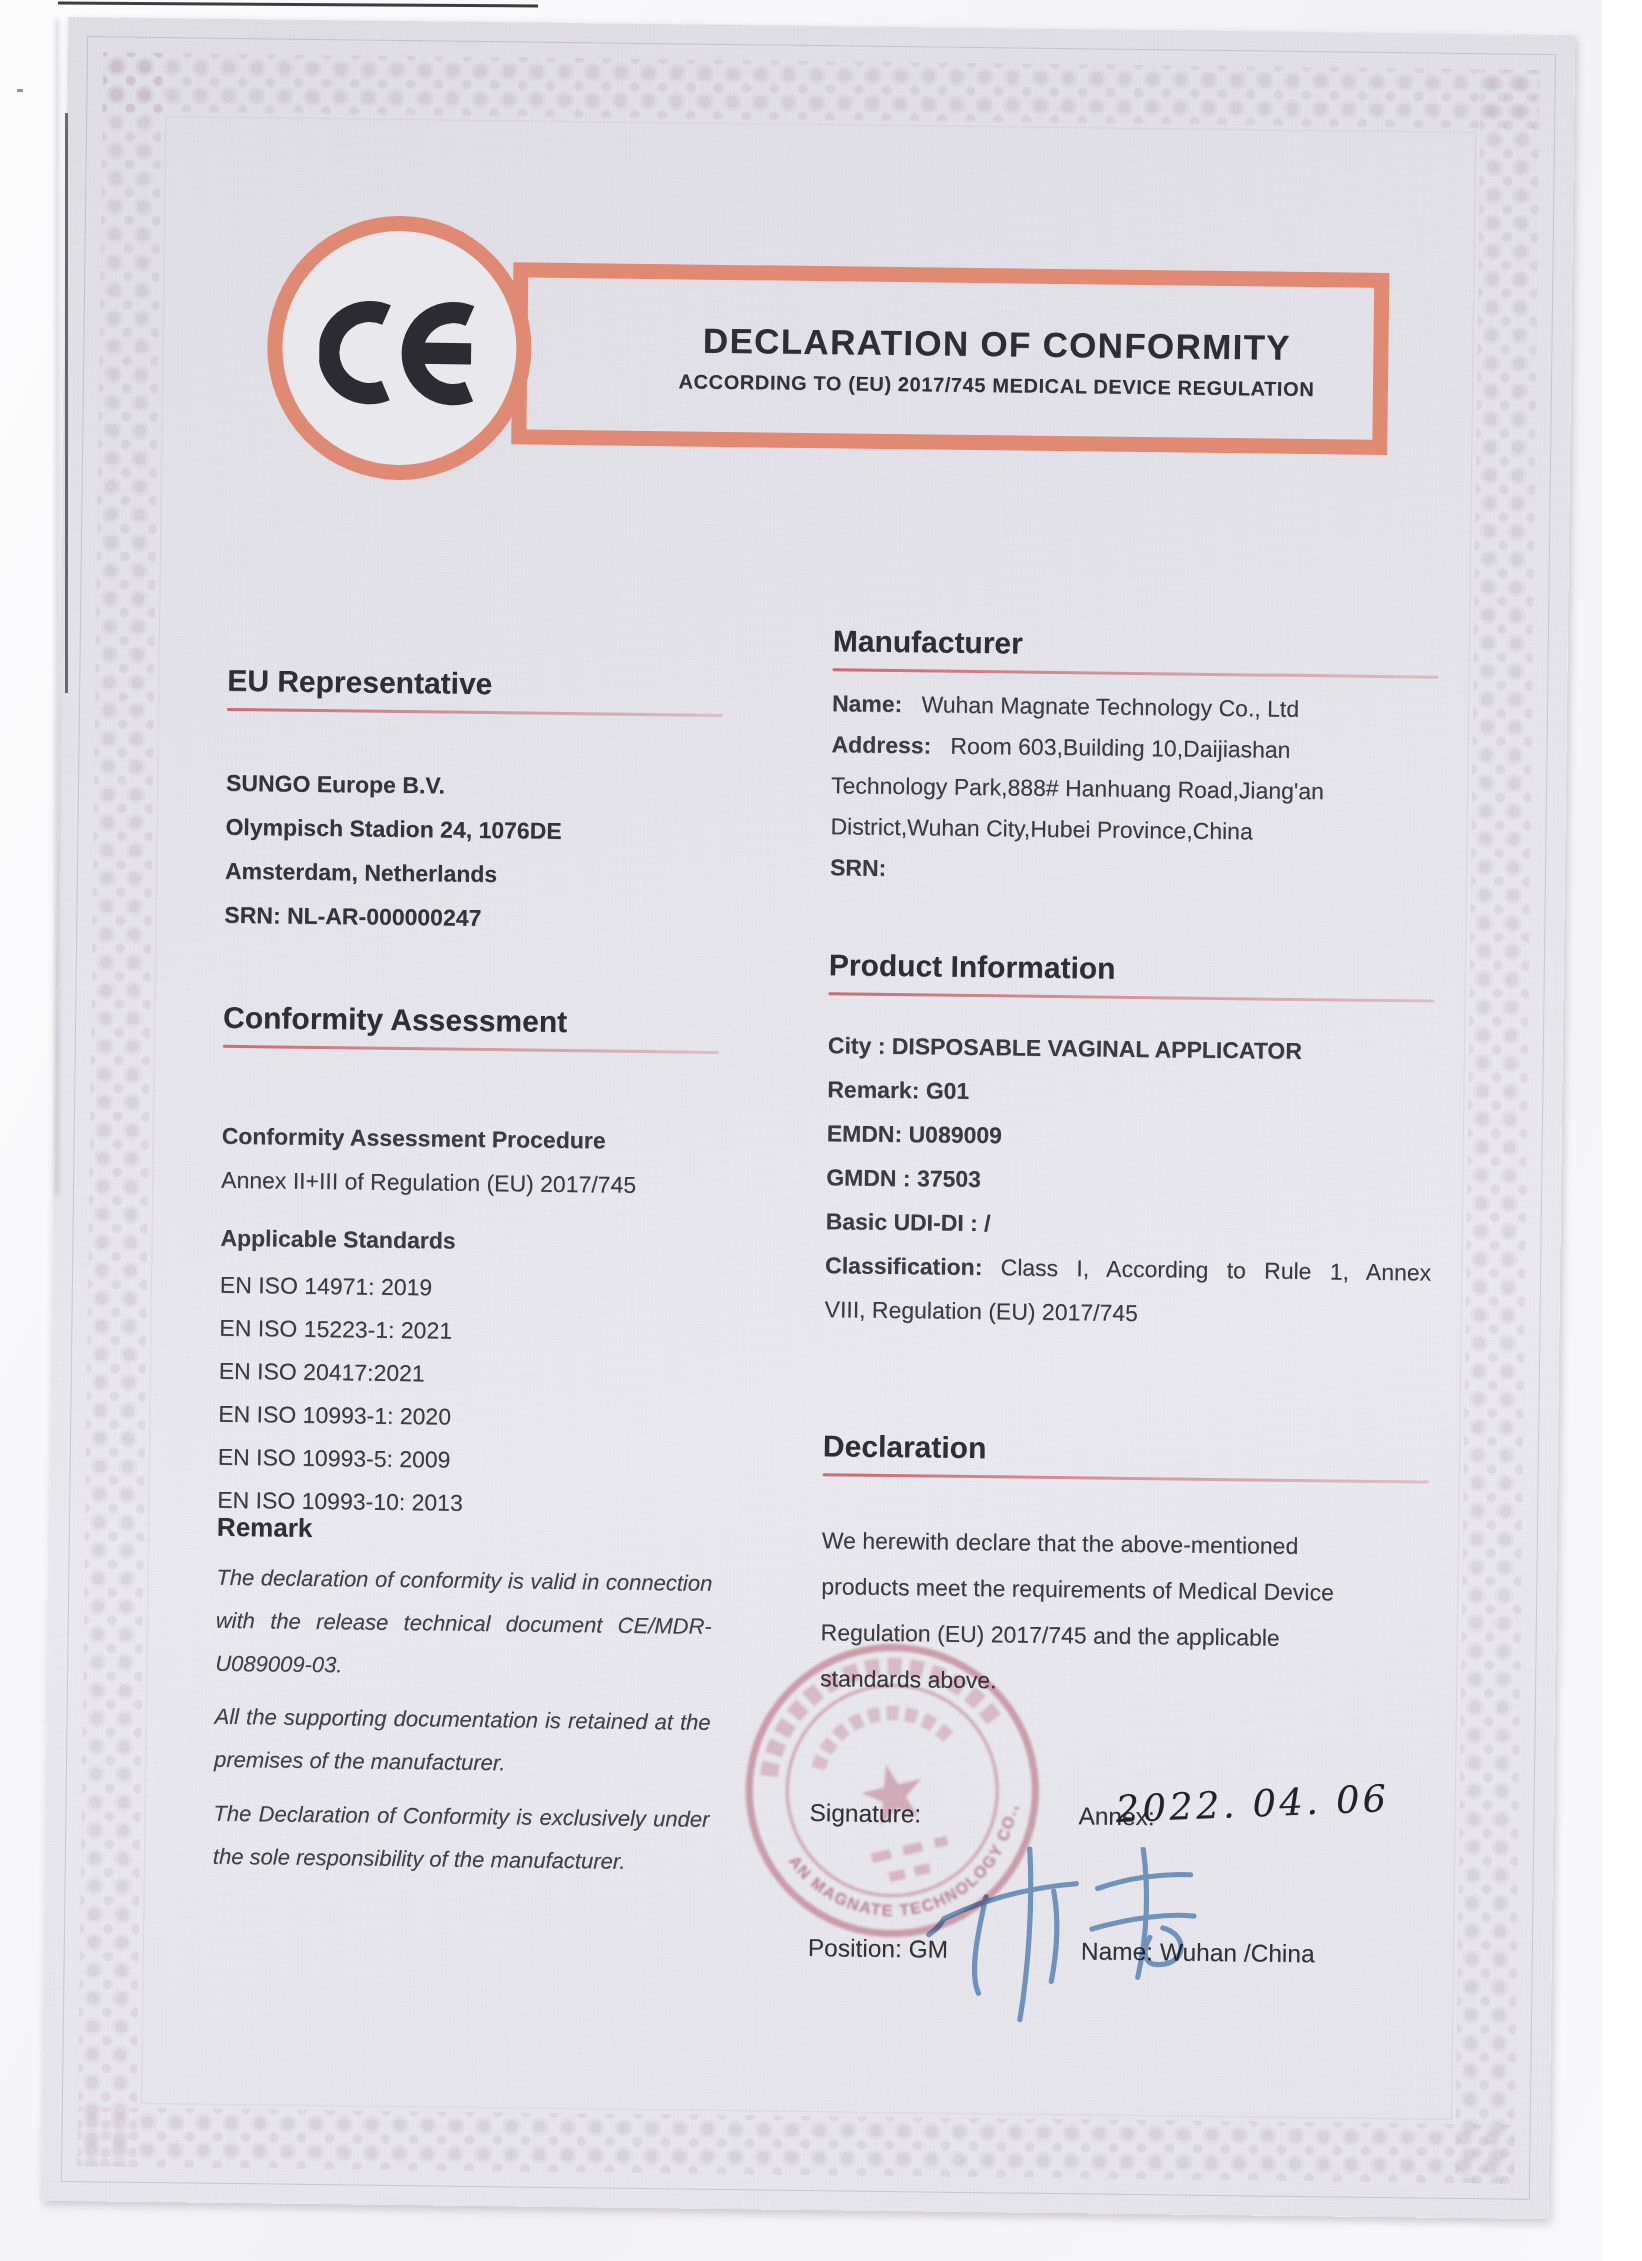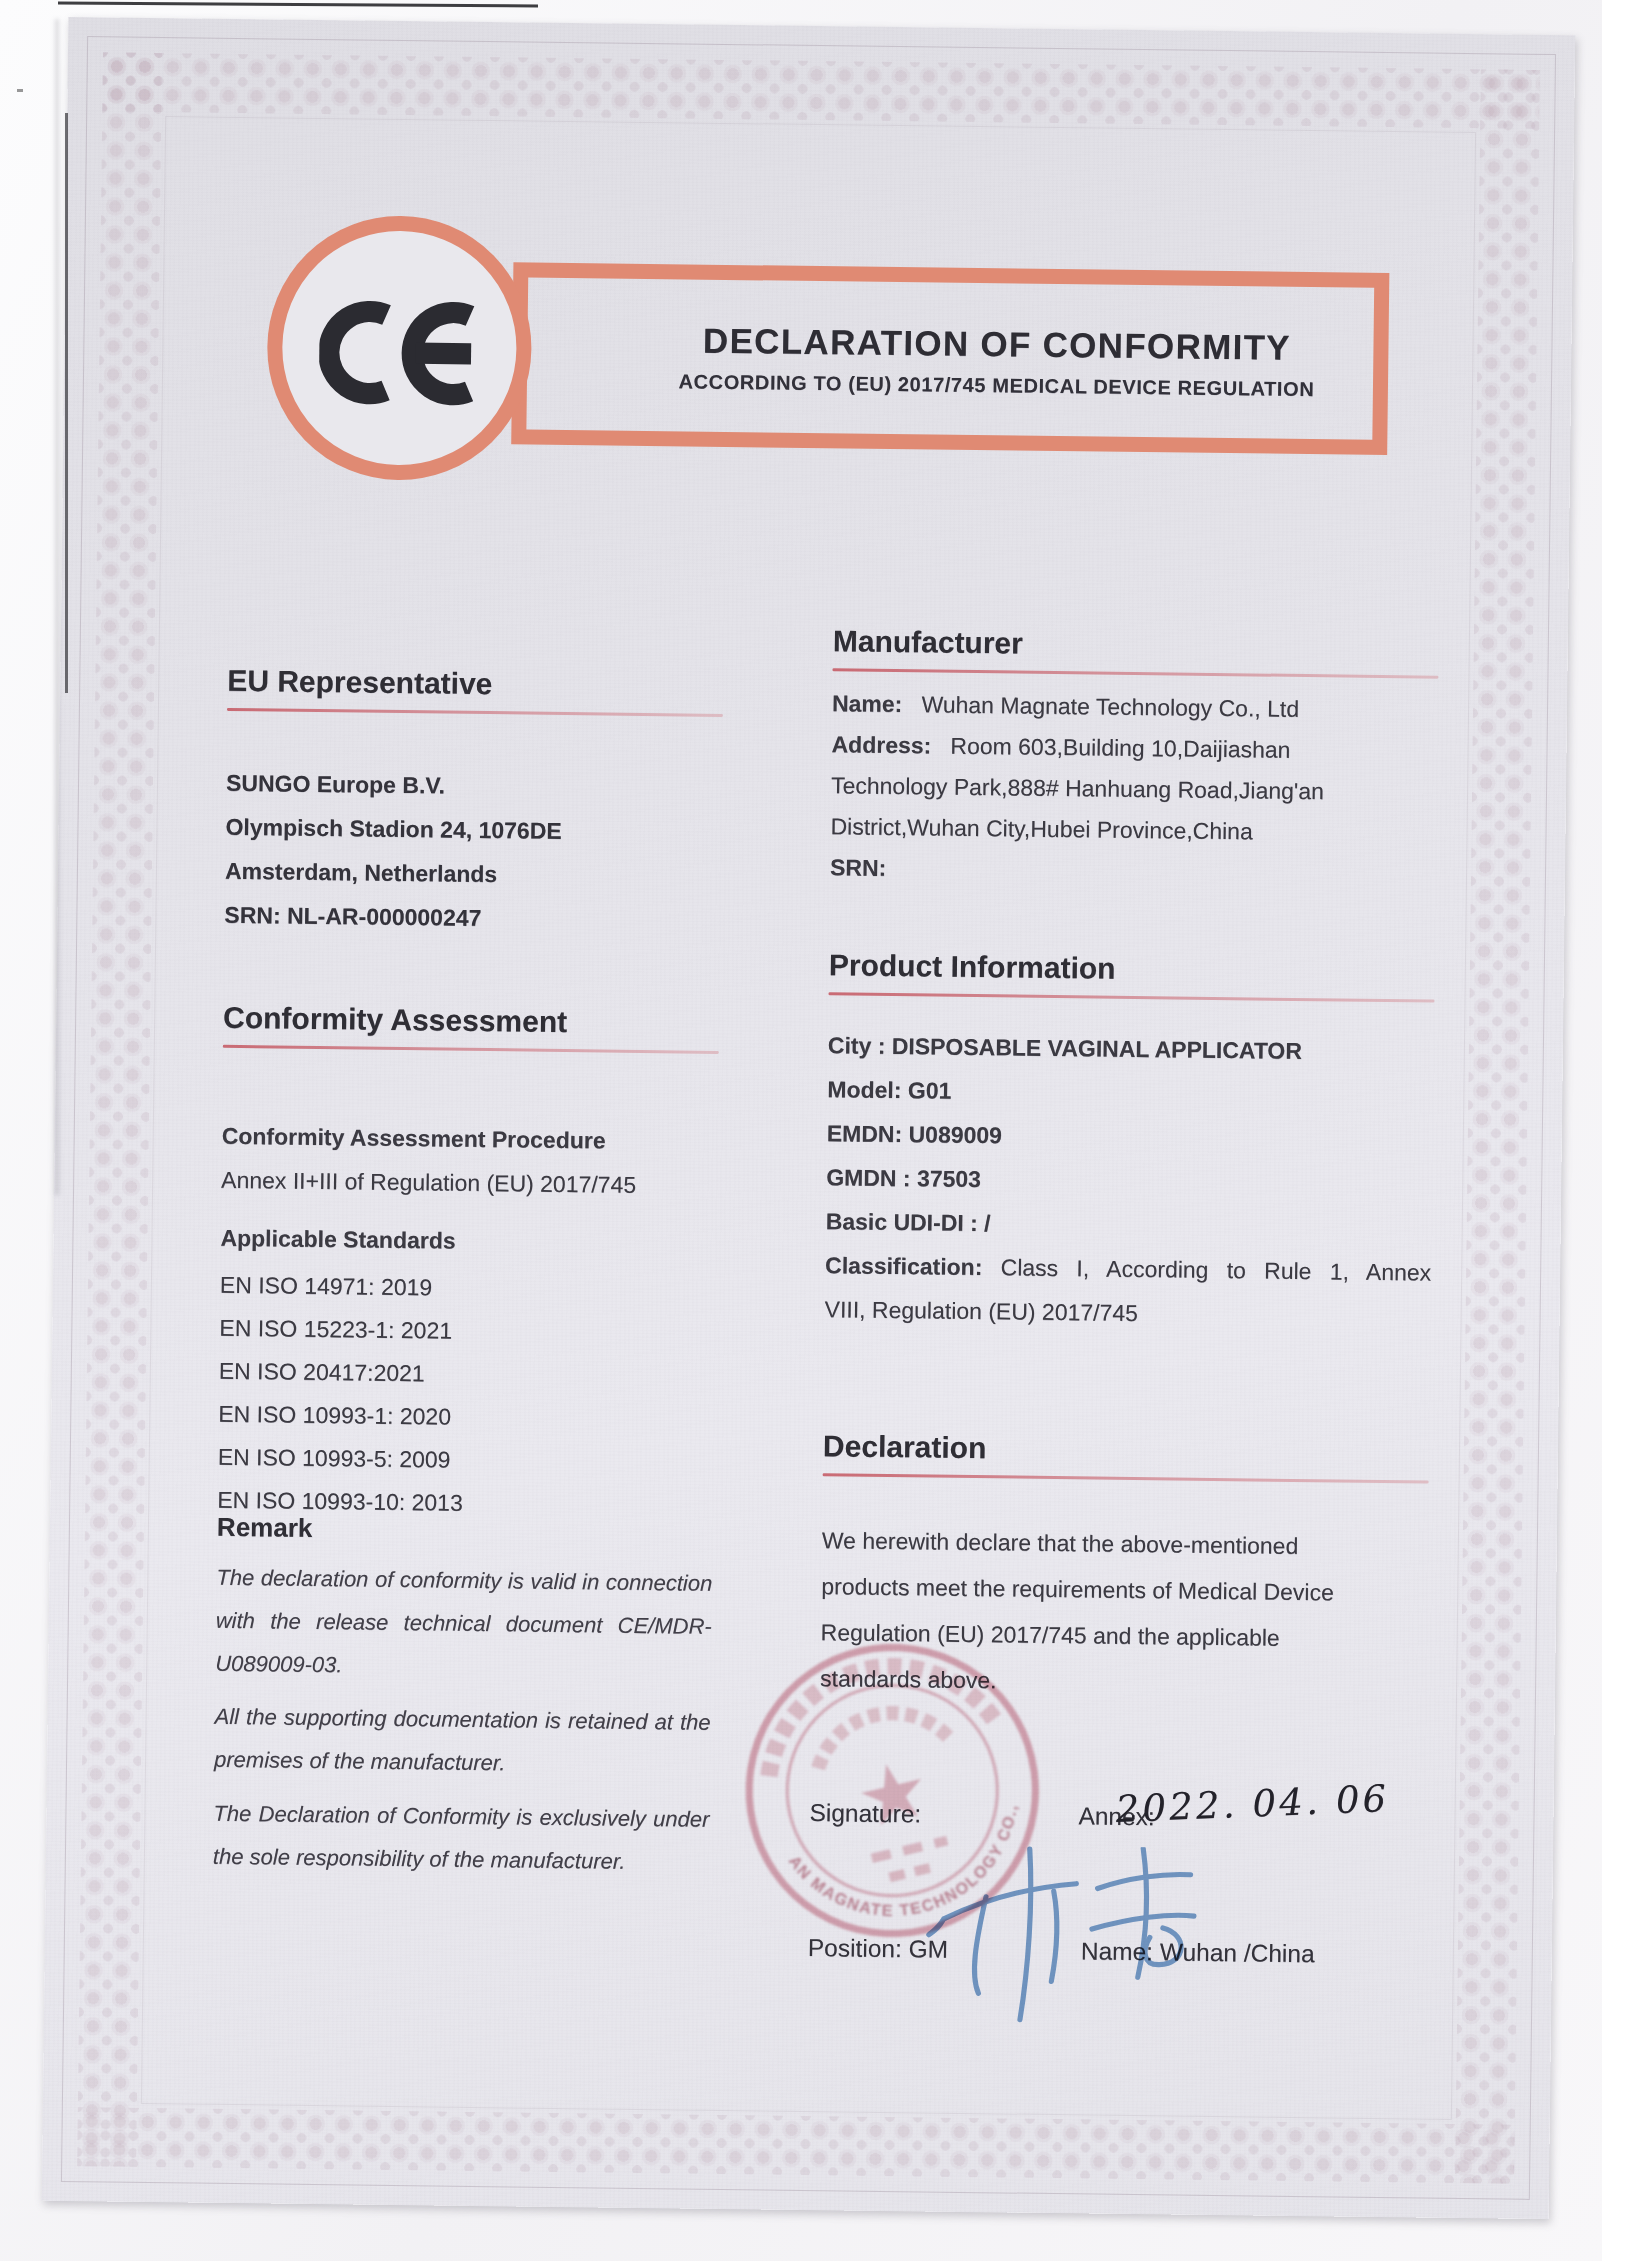--- a/index.html
+++ b/index.html
@@ -170,21 +170,21 @@
 
     <div class="sec col-r" style="top:921px">
       <div class="sec-head">Product Information</div>
       <div class="sec-rule"></div>
       <div class="pi-rows">
         <div>
           <span>City :</span>
           <span>DISPOSABLE VAGINAL APPLICATOR</span>
         </div>
         <div>
-          <span>Model:</span>
+          <span>Remark:</span>
           <span>G01</span>
         </div>
         <div>
           <span>EMDN:</span>
           <span>U089009</span>
         </div>
         <div>
           <span>GMDN :</span>
           <span>37503</span>
         </div>

